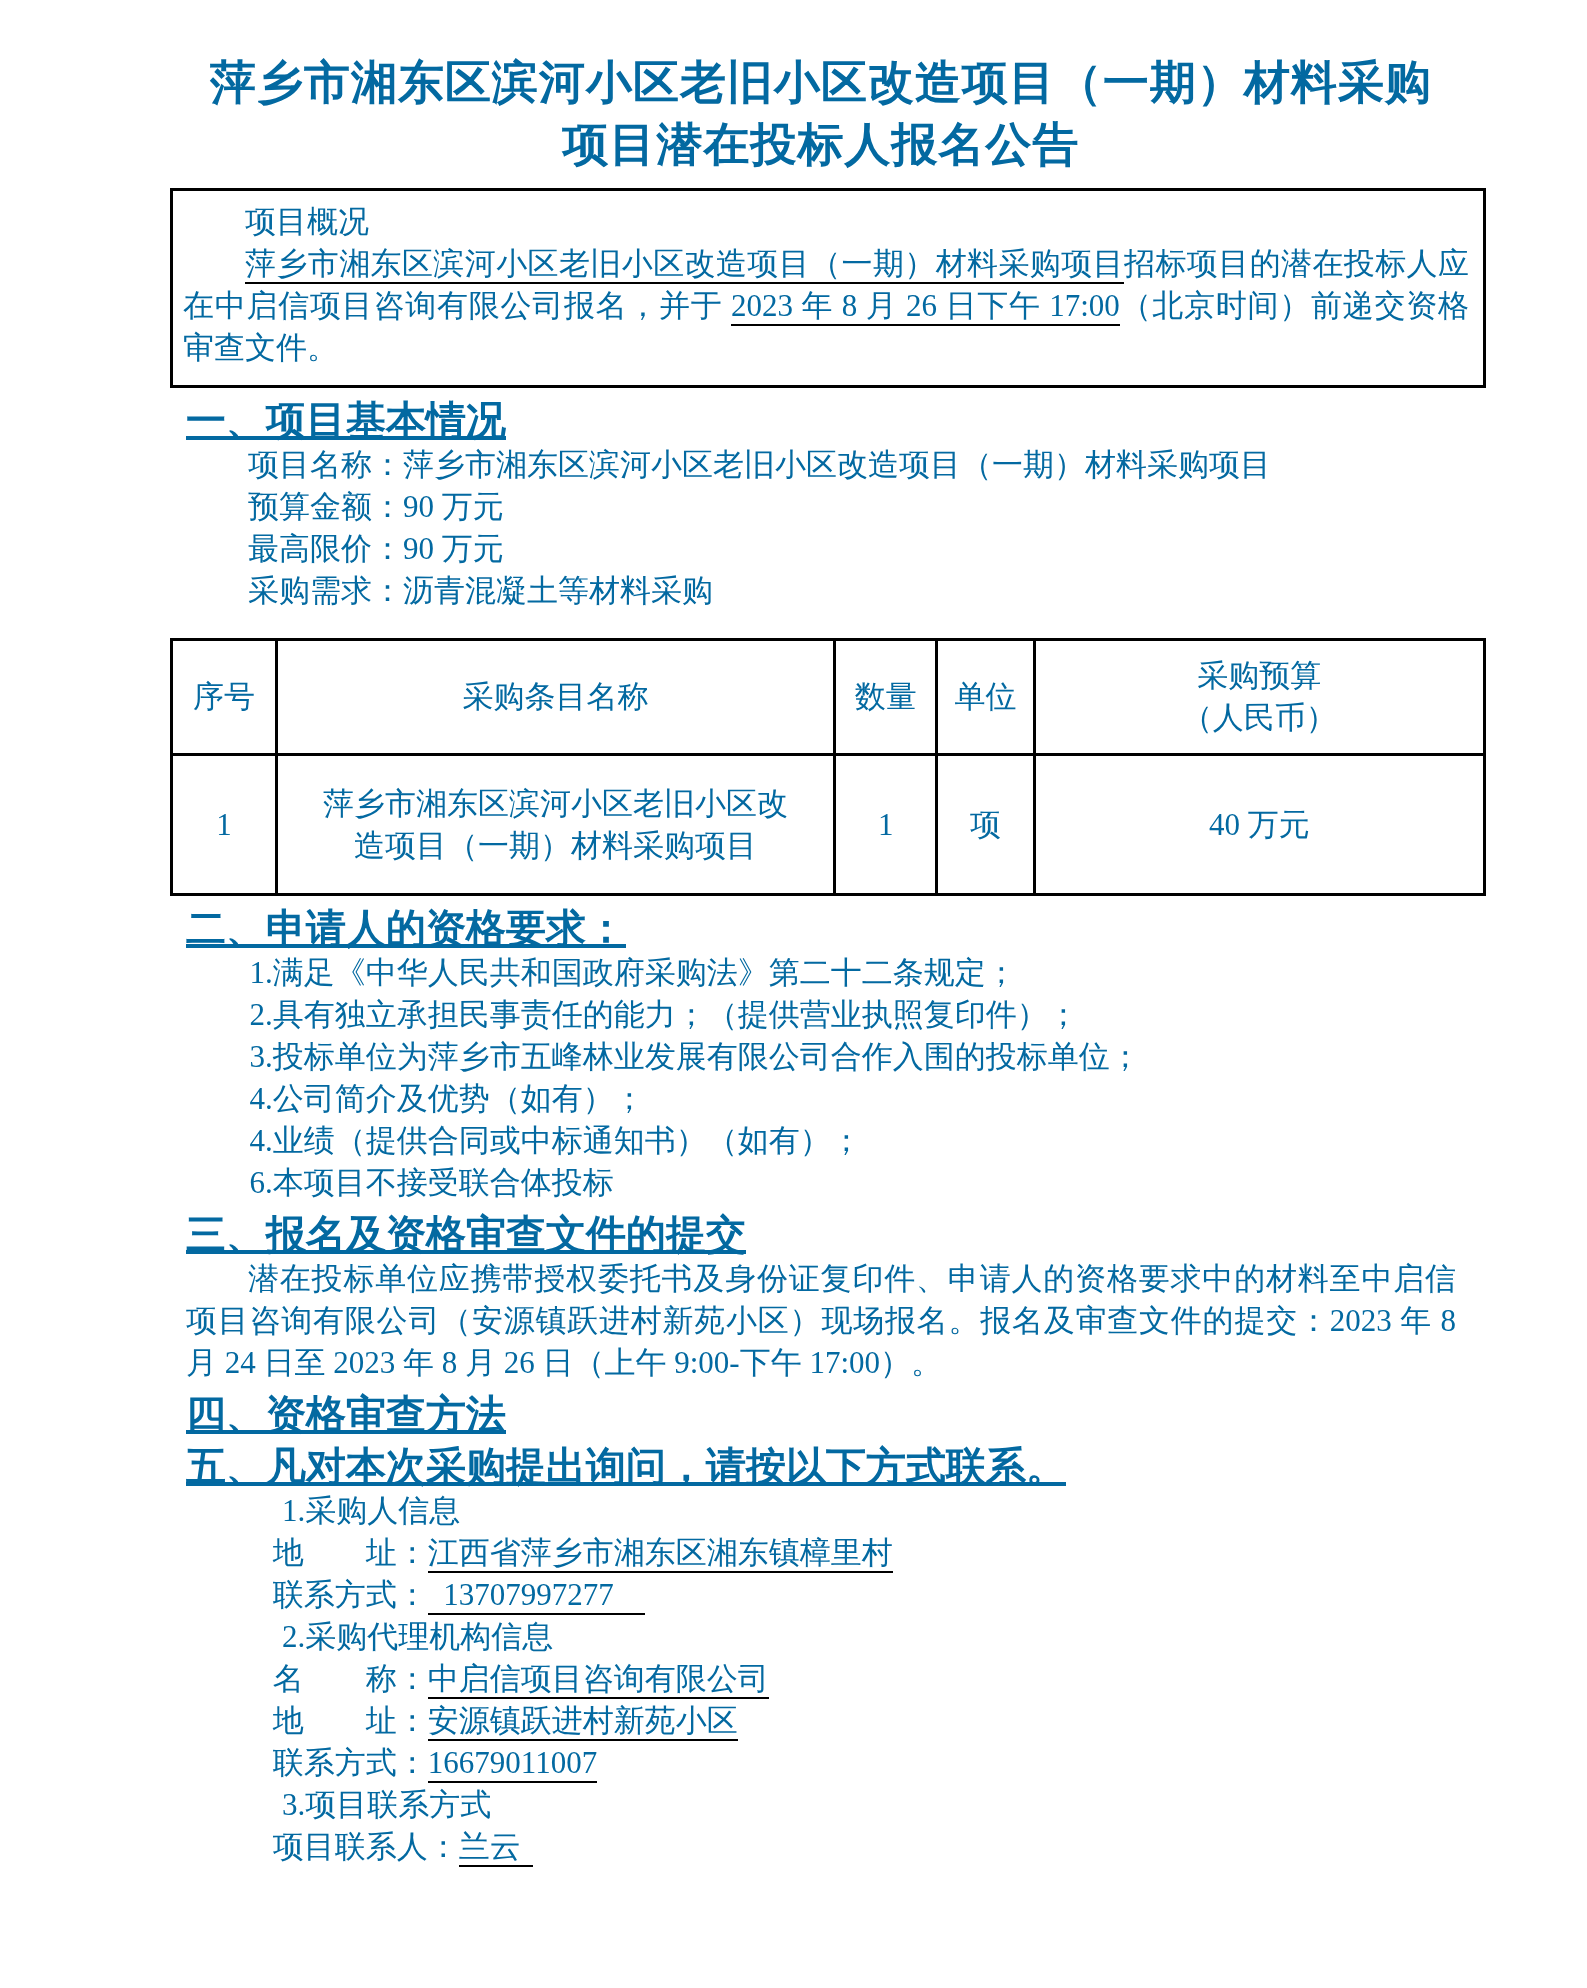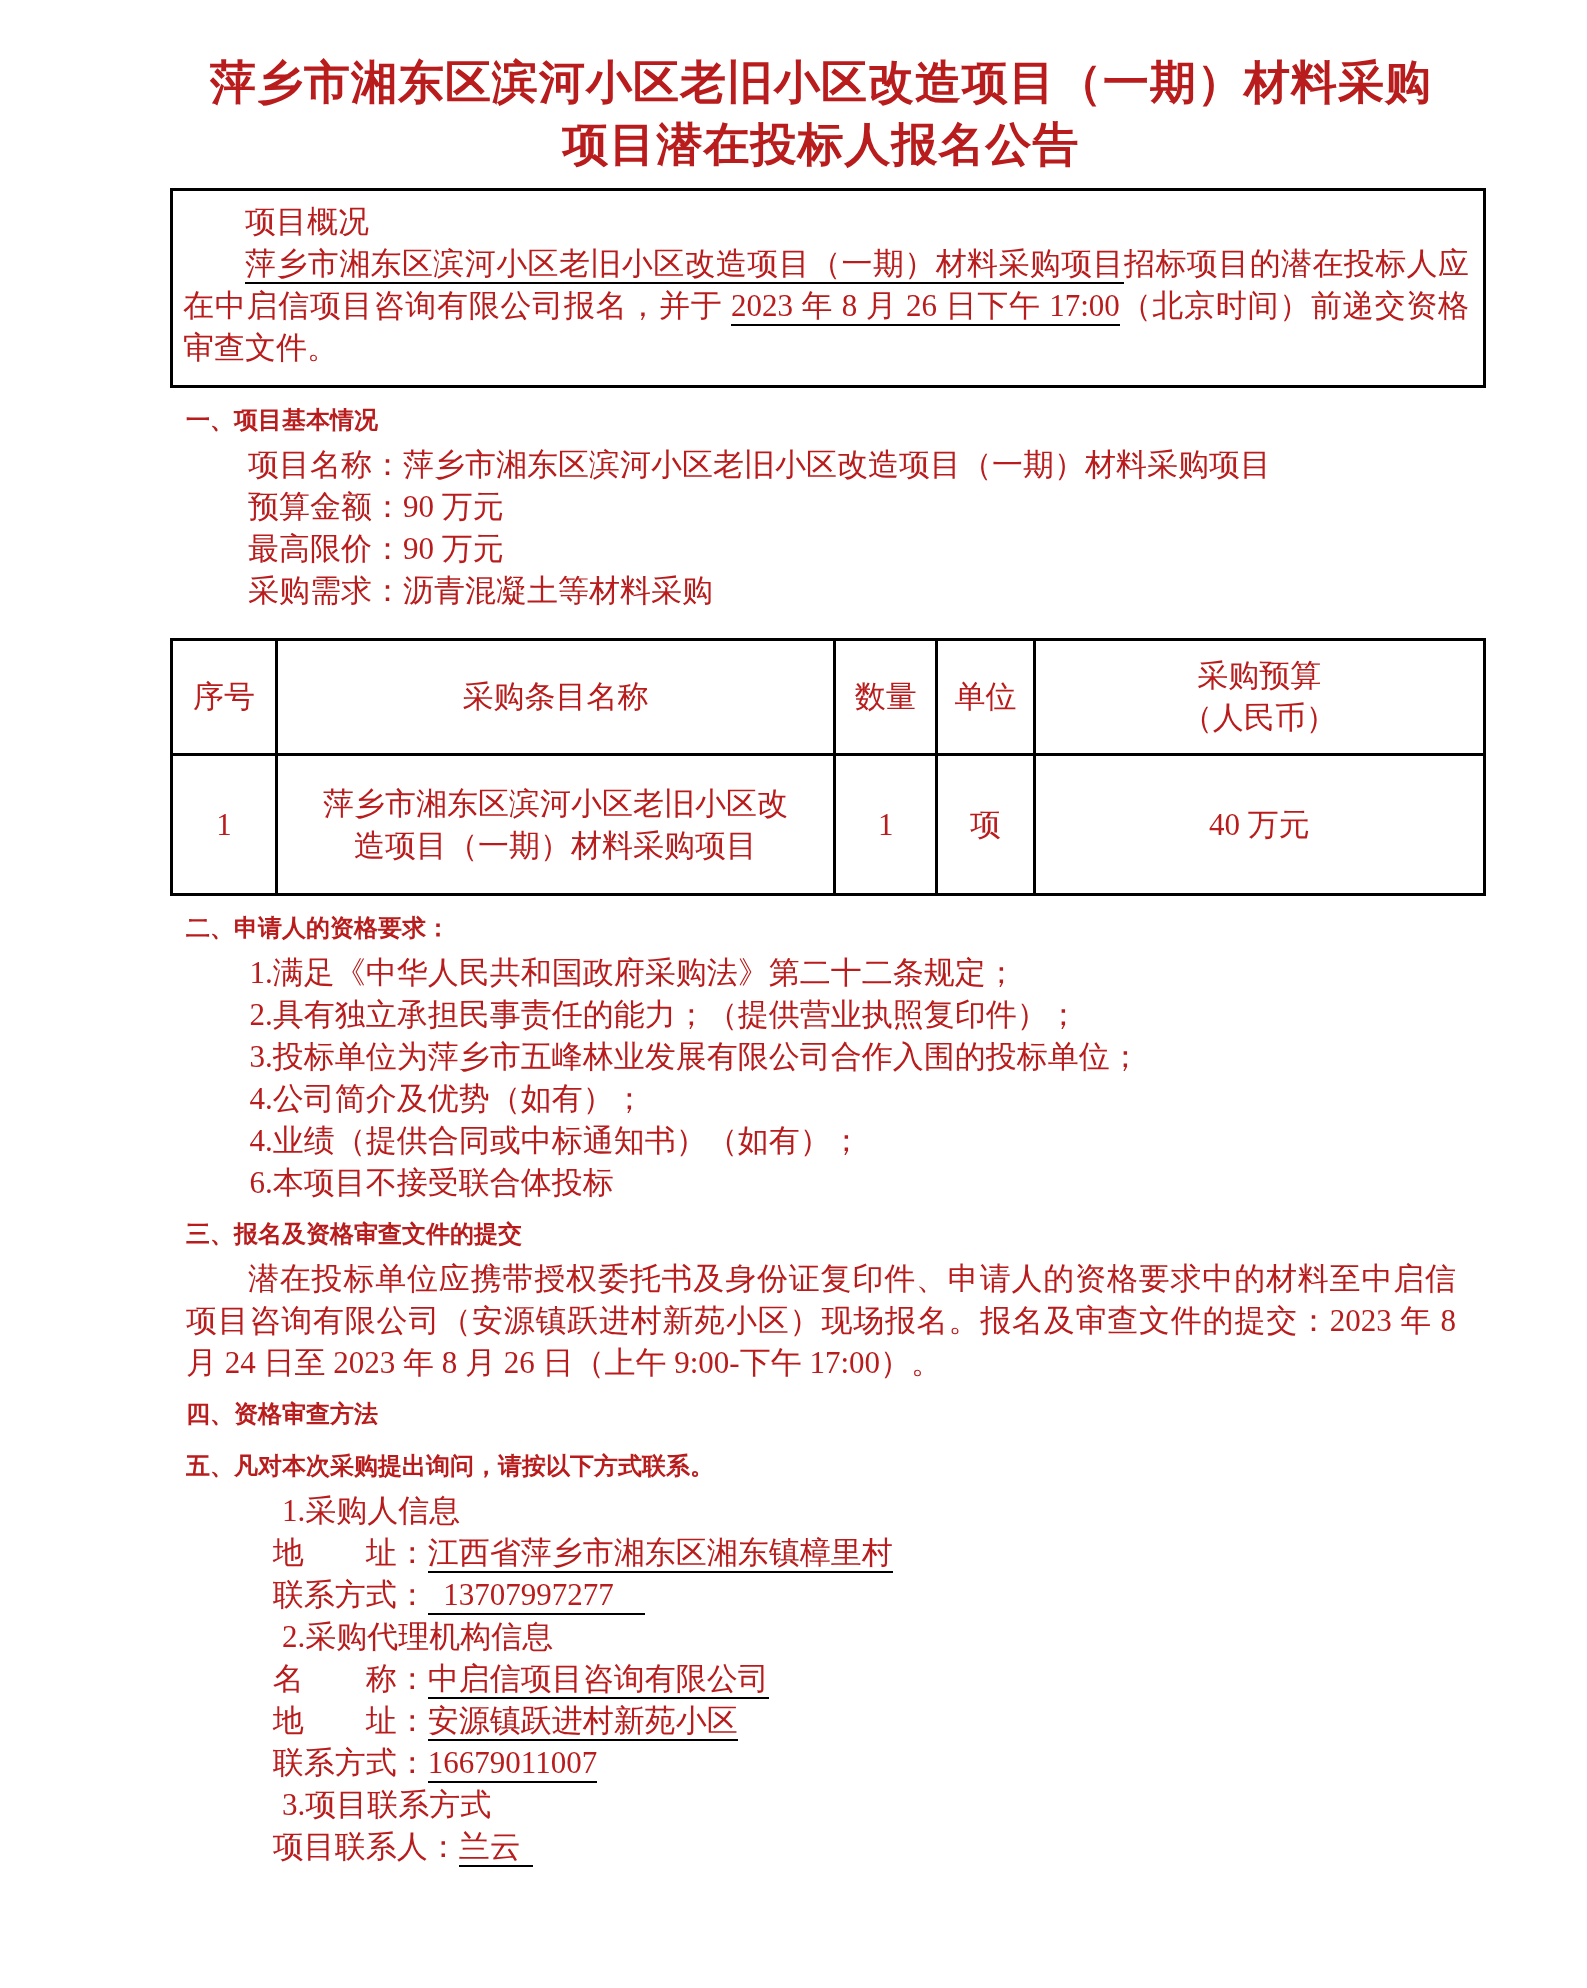--- a/index.html
+++ b/index.html
@@ -1,42 +1,43 @@
 <!DOCTYPE html>
 <html><head>
 <meta charset="utf-8">
 <style>
   * { margin:0; padding:0; box-sizing:border-box; }
   html,body { background:#ffffff; }
   .page {
     position:relative;
     width:1587px; height:1988px;
-    background:#ffffff; color:#b91c1c;
+    background:#ffffff; color:#0369a1;
     font-family:"Liberation Serif","DejaVu Serif",serif;
     font-size:31px; line-height:42px;
     padding:52px 131px 0 186px;
     overflow:hidden;
   }
   .title {
     font-size:46px; line-height:62px; font-weight:bold;
     text-align:center; letter-spacing:1px;
     margin-bottom:10px;
   }
   .title span { display:block; }
   .overview-box {
     border:3px solid #000;
     margin:12px -30px 10px -16px;
     padding:10px 14px 16px 10px;
   }
   .indent { text-indent:2em; }
   .justify { text-align:justify; }
   h2.sec {
     font-family:"Liberation Sans","DejaVu Sans",sans-serif;
-    font-size:24px; line-height:44px; font-weight:bold;
+    font-size:40px; line-height:44px; font-weight:bold;
     margin:8px 0 2px 0;
+    text-decoration:underline;
   }
   .num-item { padding-left:2.05em; }
   .para { text-indent:2em; text-align:justify; }
   .sub-num { padding-left:3.1em; }
   .contact { padding-left:2.8em; }
   u, .ul { text-decoration:none; border-bottom:2px solid #000; padding-bottom:1px; }
   .pad-wide { padding-left:0.5em; padding-right:1.0em; }
   .pad-sm { padding-right:0.4em; }
   table.proc {
     border-collapse:collapse;

